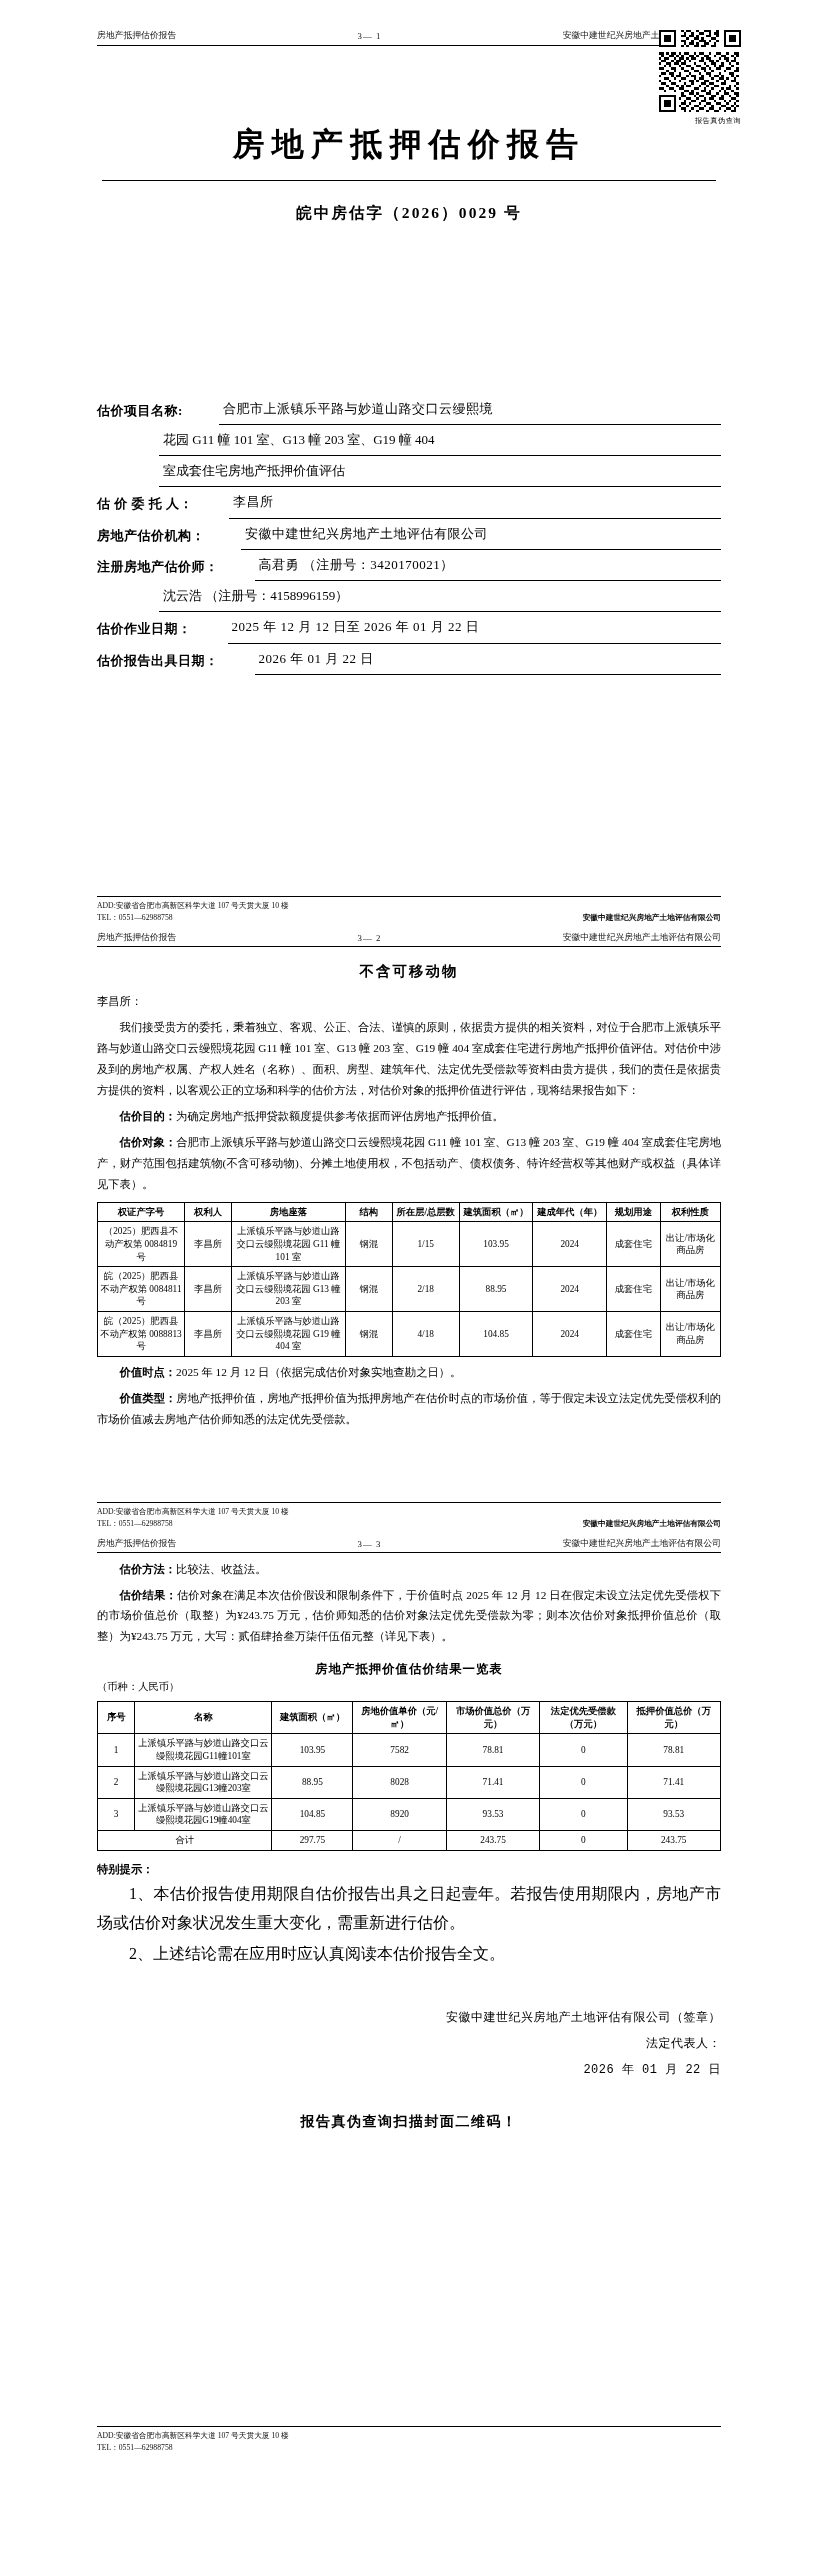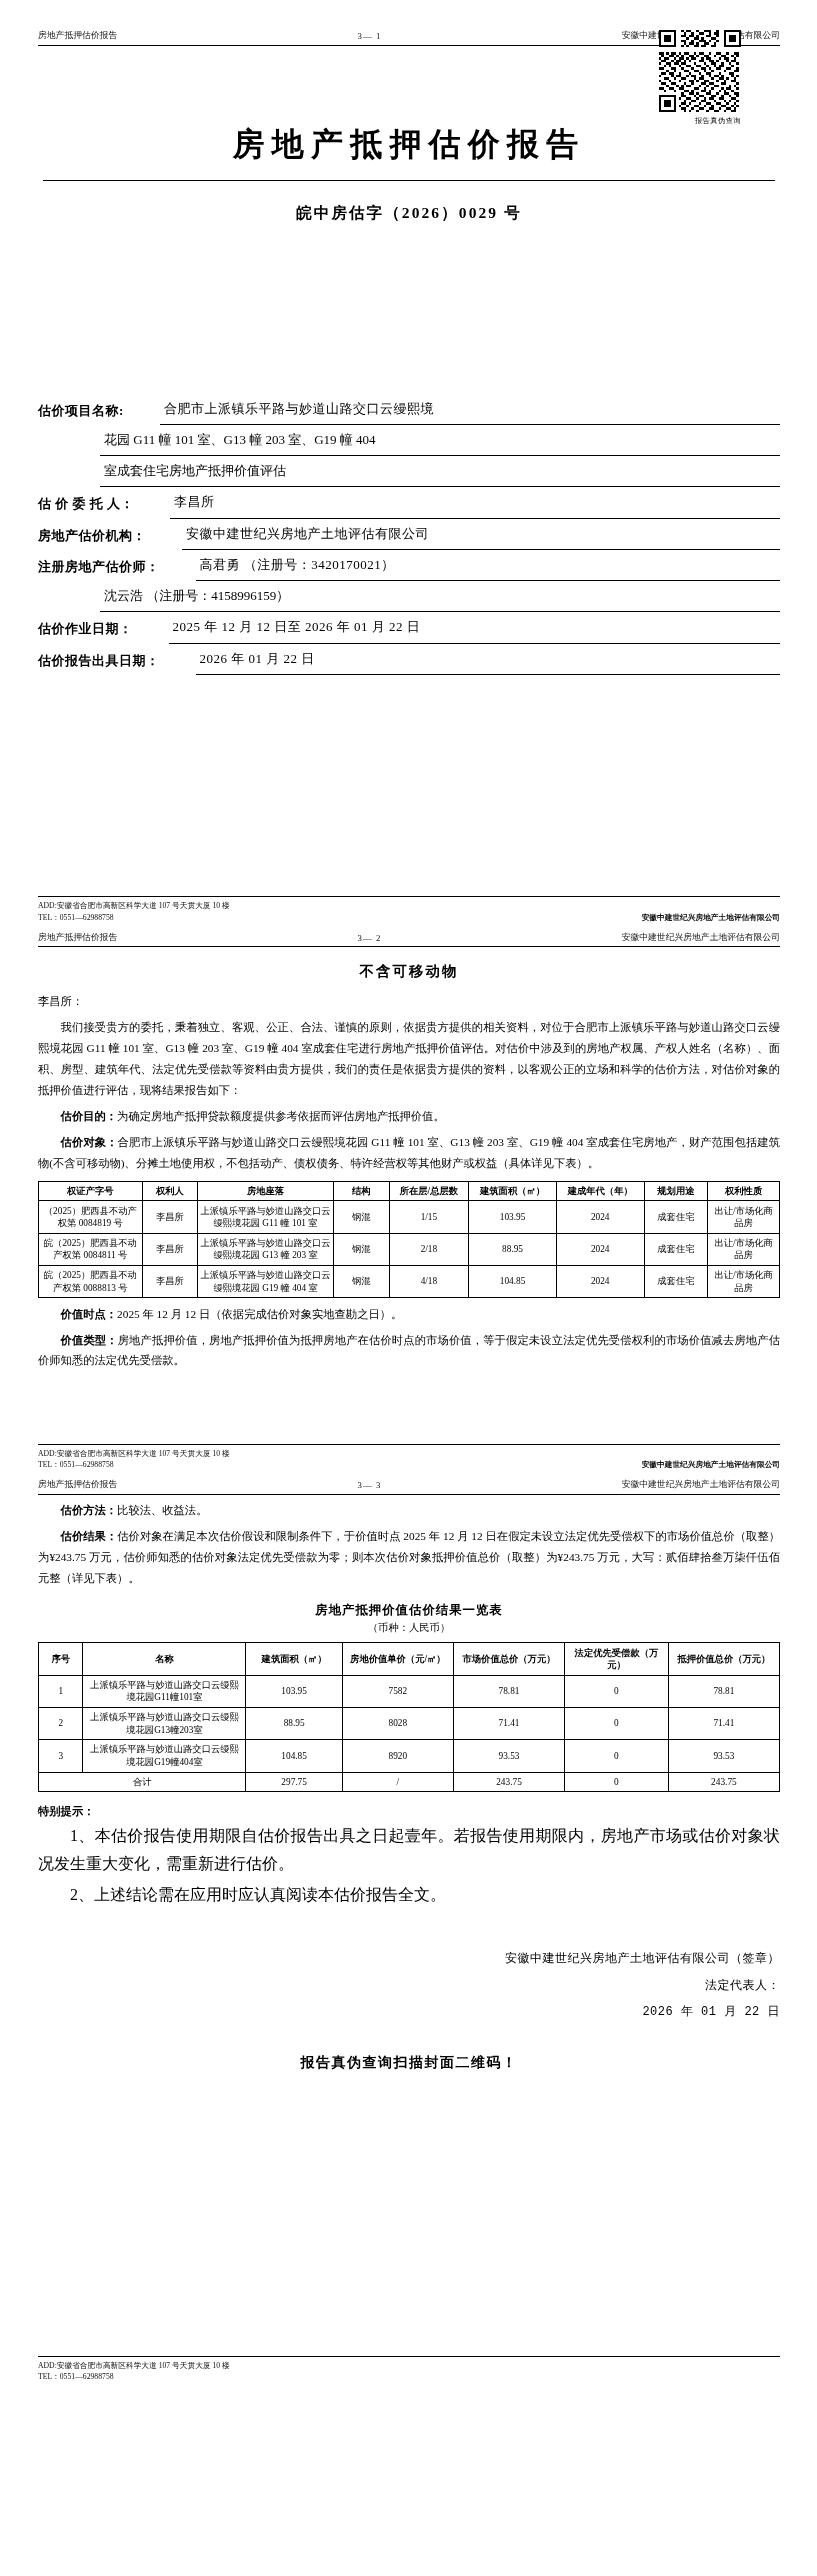--- a/index.html
+++ b/index.html
@@ -3,21 +3,21 @@
 <meta charset="utf-8">
 <style>
   html, body { margin:0; padding:0; background:#8d8d8d; }
   body { font-family:"Liberation Serif", serif; }
   .page {
     width:818px; min-height:3270px; margin:0 auto; background:#ffffff;
     position:relative; box-sizing:border-box;
   }
   .sheet {
     position:relative; box-sizing:border-box;
-    padding:0 38px;
+    padding:0 97px;
   }
   
   .runhead {
     display:flex; align-items:center; font-size:8.8px; color:#111;
     border-bottom:0.5px solid #000; padding:3.1px 0 2.6px 0; margin:0 0 0 0;
   }
   .runhead .lft { flex:0 0 auto; }
   .runhead .mid { flex:1 1 auto; text-align:center; letter-spacing:1px; }
   .runhead .rgt { flex:0 0 auto; text-align:right; }
   .runfoot {
@@ -55,27 +55,27 @@
   p.t0 { text-indent:0; }
   .b { font-weight:bold; }
 
   
   table.grid { border-collapse:collapse; width:100%; font-size:9.3px; margin:7.2px 0 5.2px 0; }
   table.grid th, table.grid td {
     border:0.5px solid #000; padding:3.1px 2.1px; text-align:center; vertical-align:middle; line-height:1.35;
   }
   table.grid th { font-weight:bold; }
   .tbl-title { text-align:center; font-size:12.4px; font-weight:bold; letter-spacing:1px; margin:13.4px 0 0 0; }
-  .tbl-cur { text-align:center; font-size:10.3px; margin:2.1px 0 0 0; }
+  .tbl-cur { text-align:left; font-size:10.3px; margin:2.1px 0 0 0; }
 
   .note-title { font-size:11.3px; font-weight:bold; margin:11.3px 0 3.1px 0; }
   .note-li { font-size:16px; line-height:1.8; text-indent:2em; margin:2.1px 0; text-align:justify; }
 
   .sign { text-align:right; font-size:12px; line-height:2.2; margin-top:36px; letter-spacing:0.5px;font-family:Liberation Mono, monospace; }
-  .final { text-align:center; font-size:14px; font-weight:bold; letter-spacing:1.5px; margin:29px 0 0 0; }
+  .final { text-align:center; font-size:14px; font-weight:bold; letter-spacing:1.5px; margin:29px 0 12px 0; }
 
   .spacer-lg { height:216px; }
   .spacer-md { height:62px; }
 </style>
 </head>
 <body>
 
 <div class="page">
 
   <div class="sheet" style="padding-top:27px;">

